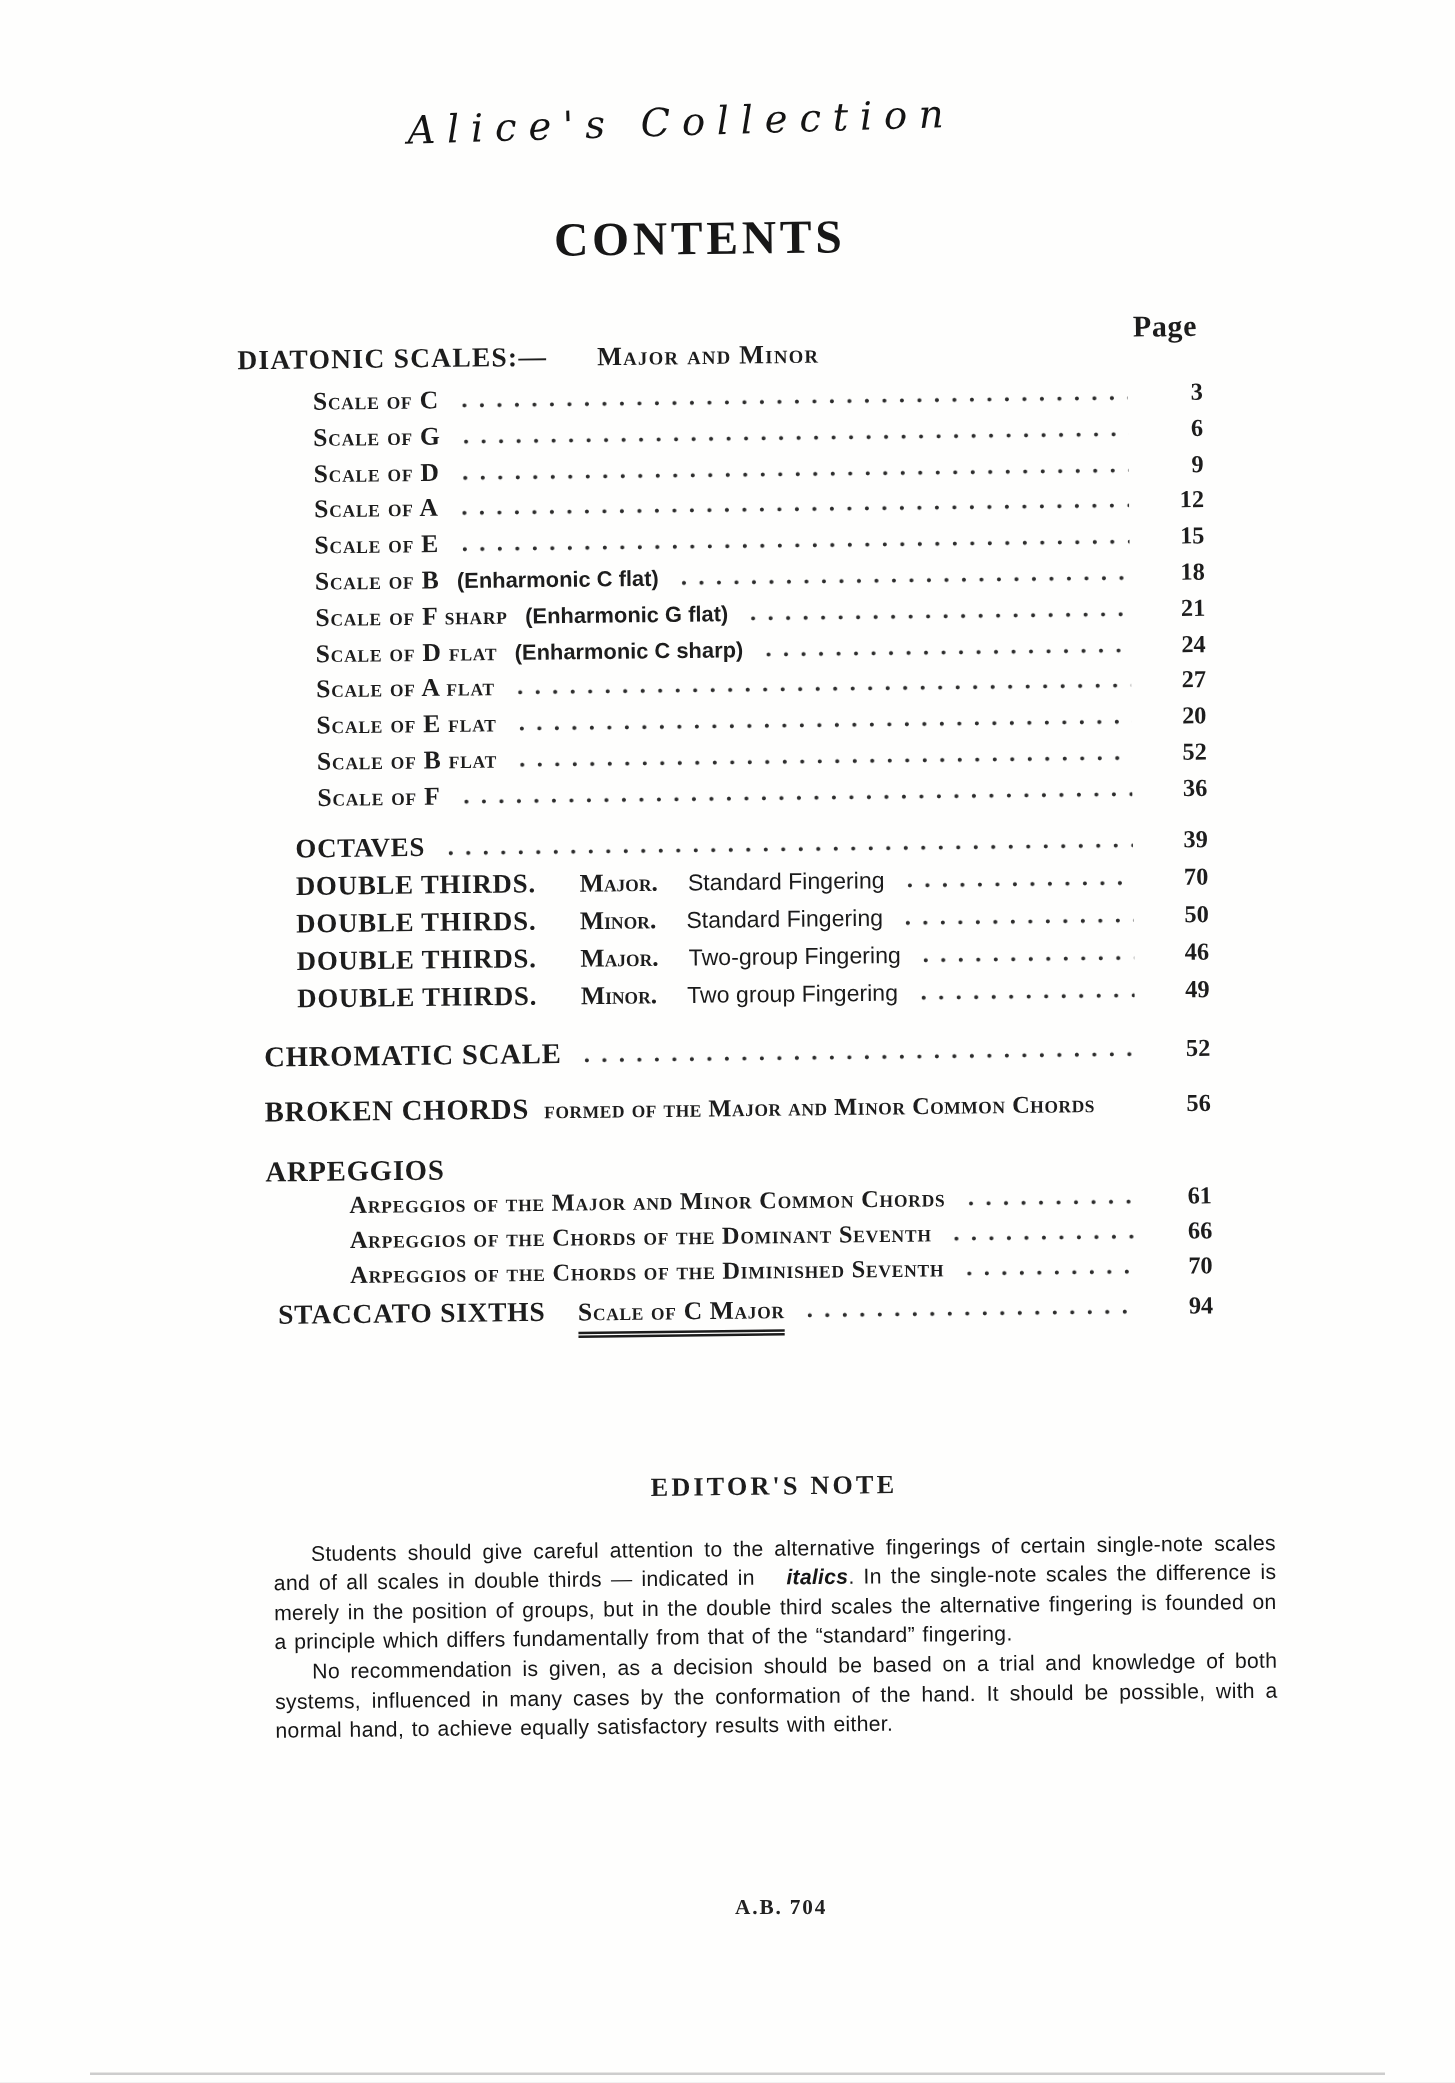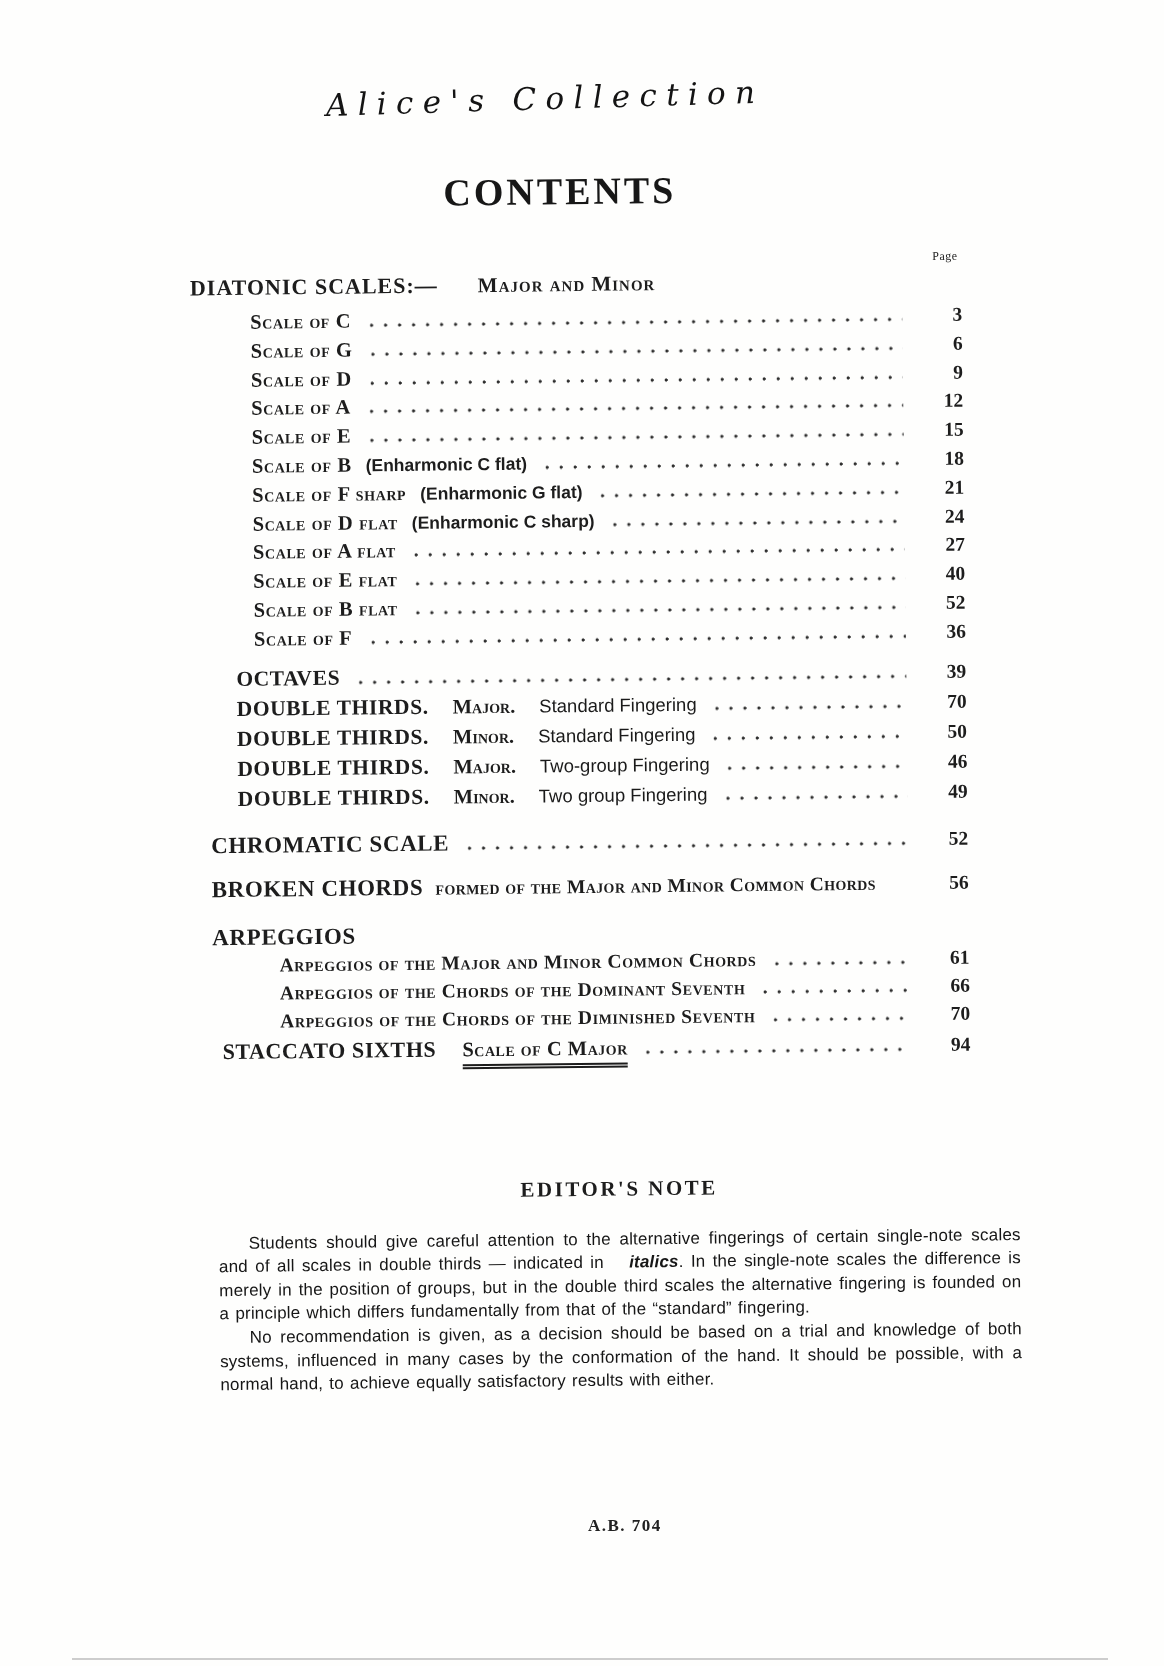--- a/index.html
+++ b/index.html
@@ -20,42 +20,42 @@
   }
   
   .title {
     margin:55px 30px 0 0; text-align:center; font-size:38px;
     font-weight:700; letter-spacing:3px; color:#171717;
   }
   
   .toc { position:relative; margin-top:58px; }
   .page-col-header {
     position:absolute; top:-18px; right:4px;
-    font-size:12px; font-weight:400; letter-spacing:0.5px;text-align:right;
+    font-size:24px; font-weight:700; letter-spacing:0.5px;text-align:right;
   }
   .sec-head { display:flex; align-items:baseline; height:36px; font-weight:700; }
   .sec-head .h1 { font-size:22px; letter-spacing:1px; }
   .sec-head .h2 { font-size:21px; margin-left:40px; font-variant:small-caps; letter-spacing:1px; }
   .row { display:flex; align-items:baseline; }
   .sc  { font-variant:small-caps; }
   .lbl { font-weight:700; letter-spacing:0.6px; white-space:nowrap; }
   .dots {
     flex:1 1 30px; height:4px; margin:0 14px 0 18px; min-width:24px;
     background-image:radial-gradient(circle at 2.2px 2px, #2c2c2c 1.25px, rgba(0,0,0,0) 1.9px);
     background-size:14px 4px; background-repeat:repeat-x; background-position:0 0;
   }
   .pg { width:46px; text-align:right; font-weight:700; font-size:19.5px; white-space:nowrap; }
   .r-scale { padding-left:60px; height:28.8px; font-size:20.5px; }
   .enh {
     font-family:"Liberation Sans", sans-serif; font-weight:600;
     font-size:17.5px; margin-left:14px; white-space:nowrap;
   }
   .grp2 { margin-top:10px; }
   .r-mid { padding-left:42px; height:30px; font-size:21.5px; }
-  .qual { margin-left:24px; font-weight:700; font-size:20.5px; font-variant:small-caps; white-space:nowrap; }
+  .qual { margin-left:35px; font-weight:700; font-size:20.5px; font-variant:small-caps; white-space:nowrap; }
   .fing {
     margin-left:24px; font-family:"Liberation Sans", sans-serif;
     font-weight:500; font-size:18.5px; white-space:nowrap; color:#1a1a1a;
   }
   .r-chrom { padding-left:15px; height:32px; margin-top:16px; font-size:23px; }
   .r-broken { padding-left:15px; height:32px; margin-top:12px; font-size:23px; }
   .rest { margin-left:12px; font-weight:700; font-size:19.5px; font-variant:small-caps; letter-spacing:0.4px; white-space:nowrap; }
   .r-arph { padding-left:15px; height:30px; margin-top:16px; font-size:23px; }
   .r-arp { padding-left:82px; height:28px; font-size:19.5px; }
   .r-stac { padding-left:24px; height:30px; font-size:22px; }
@@ -145,21 +145,21 @@
         <span class="pg">24</span>
       </div>
       <div class="row r-scale">
         <span class="lbl sc">Scale of A flat</span>
         <span class="dots"></span>
         <span class="pg">27</span>
       </div>
       <div class="row r-scale">
         <span class="lbl sc">Scale of E flat</span>
         <span class="dots"></span>
-        <span class="pg">40</span>
+        <span class="pg">20</span>
       </div>
       <div class="row r-scale">
         <span class="lbl sc">Scale of B flat</span>
         <span class="dots"></span>
         <span class="pg">52</span>
       </div>
       <div class="row r-scale">
         <span class="lbl sc">Scale of F</span>
         <span class="dots"></span>
         <span class="pg">36</span>

